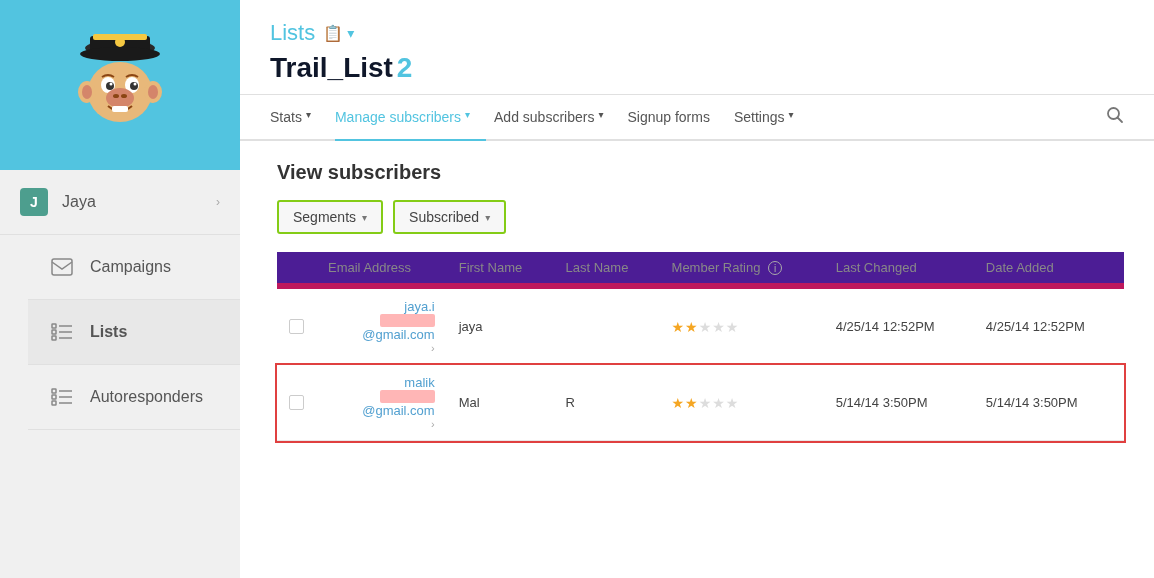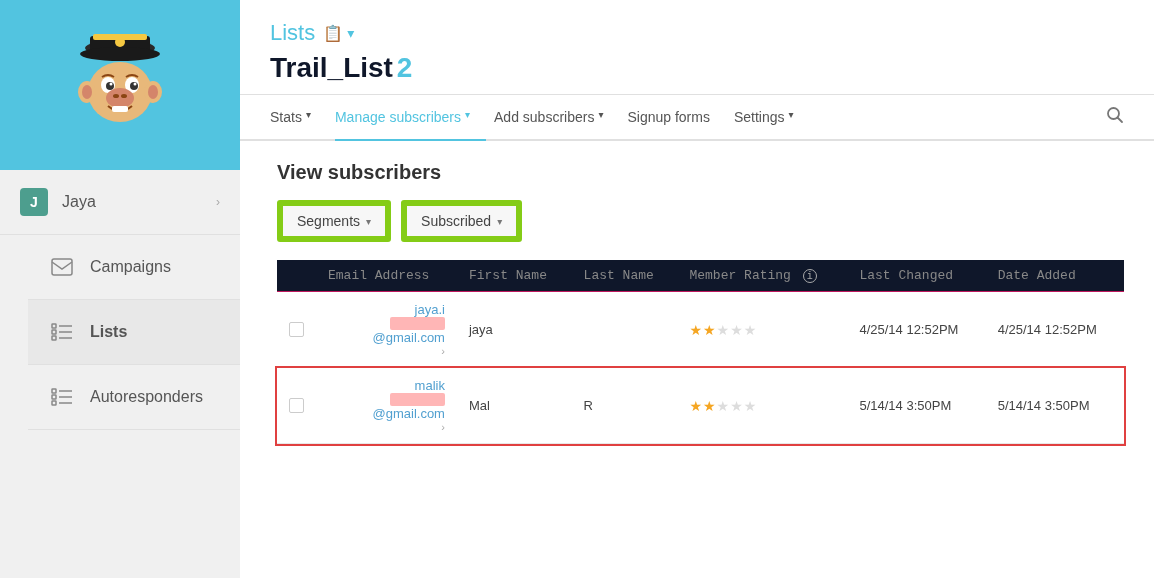--- a/index.html
+++ b/index.html
@@ -146,44 +146,43 @@
       display: flex;
       align-items: center;
       gap: 10px;
       margin-bottom: 18px;
     }
     .filter-btn {
       display: flex;
       align-items: center;
       gap: 6px;
       padding: 7px 14px;
-      border: 6px solid #84cc16;
+      border: 2px solid #84cc16;
       border-radius: 3px;
       background: #f7f7f7;
       cursor: pointer;
       font-size: 14px;
       color: #444;
     }
     .filter-btn .arrow { font-size: 10px; color: #777; }
 
     
     .subscribers-table {
       width: 100%;
       border-collapse: collapse;
       font-size: 13px;
     }
     .subscribers-table th {
       text-align: left;
       padding: 8px 12px;
       color: #888;
       font-weight: 400;
-      border-bottom: 1px solid #be185d;
-      background: #0f172a;
+      border-bottom: 6px solid #be185d;
+      background: #4c1d95;
       font-size: 13px;
-      font-family: Liberation Mono, monospace;
     }
     .subscribers-table td {
       padding: 10px 12px;
       border-bottom: 1px solid #e8e8e8;
       color: #444;
     }
     .checkbox-cell { width: 30px; }
     .checkbox {
       width: 15px;
       height: 15px;

